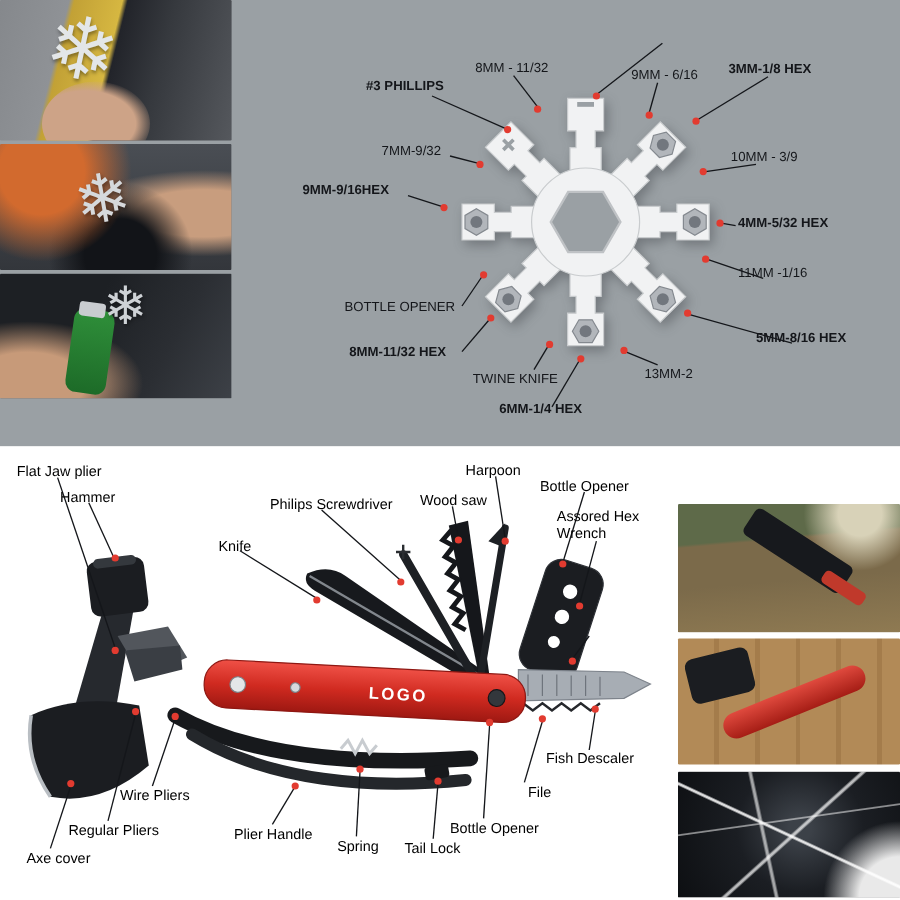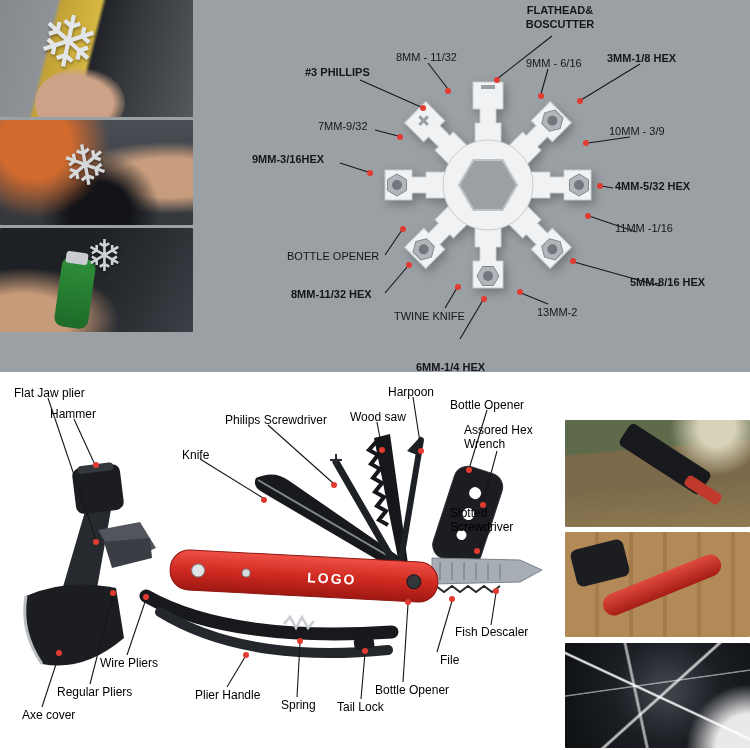--- a/index.html
+++ b/index.html
@@ -84,36 +84,35 @@
         </g>
         <use href="#nutP" transform="rotate(45)"></use>
         <use href="#nutP" transform="rotate(90)"></use>
         <use href="#nutP" transform="rotate(135)"></use>
         <use href="#nutP" transform="rotate(180)"></use>
         <use href="#nutP" transform="rotate(225)"></use>
         <use href="#nutP" transform="rotate(270)"></use>
       </g>
     </svg>
 
-    <div class="lbl b wrap" style="left:514px;top:4px;width:92px;text-align:center">FLATHEAD&amp; BOSCUTTER</div>
     <div class="lbl" style="left:396px;top:51px">8MM - 11/32</div>
     <div class="lbl" style="left:526px;top:57px">9MM - 6/16</div>
     <div class="lbl b" style="left:607px;top:52px">3MM-1/8 HEX</div>
     <div class="lbl b" style="left:305px;top:66px">#3 PHILLIPS</div>
     <div class="lbl" style="left:318px;top:120px">7MM-9/32</div>
     <div class="lbl" style="left:609px;top:125px">10MM - 3/9</div>
-    <div class="lbl b" style="left:252px;top:153px">9MM-3/16HEX</div>
+    <div class="lbl b" style="left:252px;top:153px">9MM-9/16HEX</div>
     <div class="lbl b" style="left:615px;top:180px">4MM-5/32 HEX</div>
     <div class="lbl" style="left:615px;top:222px">11MM -1/16</div>
     <div class="lbl" style="left:287px;top:250px">BOTTLE OPENER</div>
     <div class="lbl b" style="left:630px;top:276px">5MM-8/16 HEX</div>
     <div class="lbl b" style="left:291px;top:288px">8MM-11/32 HEX</div>
     <div class="lbl" style="left:394px;top:310px">TWINE KNIFE</div>
     <div class="lbl" style="left:537px;top:306px">13MM-2</div>
-    <div class="lbl b" style="left:416px;top:361px">6MM-1/4 HEX</div>
+    <div class="lbl b" style="left:416px;top:335px">6MM-1/4 HEX</div>
   </div>
 
   <div class="bottom-section"></div>
 
   <svg class="artsvg" style="left:0;top:380px" width="560" height="370" viewBox="0 0 560 370">
     <defs>
       <linearGradient id="gr" x1="0" y1="0" x2="0" y2="1">
         <stop offset="0" stop-color="#ef5046"></stop>
         <stop offset=".5" stop-color="#d02a20"></stop>
         <stop offset="1" stop-color="#9e1812"></stop>
@@ -254,21 +253,20 @@
   </svg>
 
   <div class="lbl2" style="left:14px;top:386px">Flat Jaw plier</div>
   <div class="lbl2" style="left:50px;top:407px">Hammer</div>
   <div class="lbl2" style="left:225px;top:413px">Philips Screwdriver</div>
   <div class="lbl2" style="left:182px;top:448px">Knife</div>
   <div class="lbl2" style="left:350px;top:410px">Wood saw</div>
   <div class="lbl2" style="left:388px;top:385px">Harpoon</div>
   <div class="lbl2" style="left:450px;top:398px">Bottle Opener</div>
   <div class="lbl2 wrap" style="left:464px;top:423px;width:76px">Assored Hex Wrench</div>
-  <div class="lbl2 wrap" style="left:450px;top:506px;width:86px">Slotted Screwdriver</div>
   <div class="lbl2" style="left:455px;top:625px">Fish Descaler</div>
   <div class="lbl2" style="left:440px;top:653px">File</div>
   <div class="lbl2" style="left:375px;top:683px">Bottle Opener</div>
   <div class="lbl2" style="left:337px;top:700px">Tail Lock</div>
   <div class="lbl2" style="left:281px;top:698px">Spring</div>
   <div class="lbl2" style="left:195px;top:688px">Plier Handle</div>
   <div class="lbl2" style="left:100px;top:656px">Wire Pliers</div>
   <div class="lbl2" style="left:57px;top:685px">Regular Pliers</div>
   <div class="lbl2" style="left:22px;top:708px">Axe cover</div>
 

